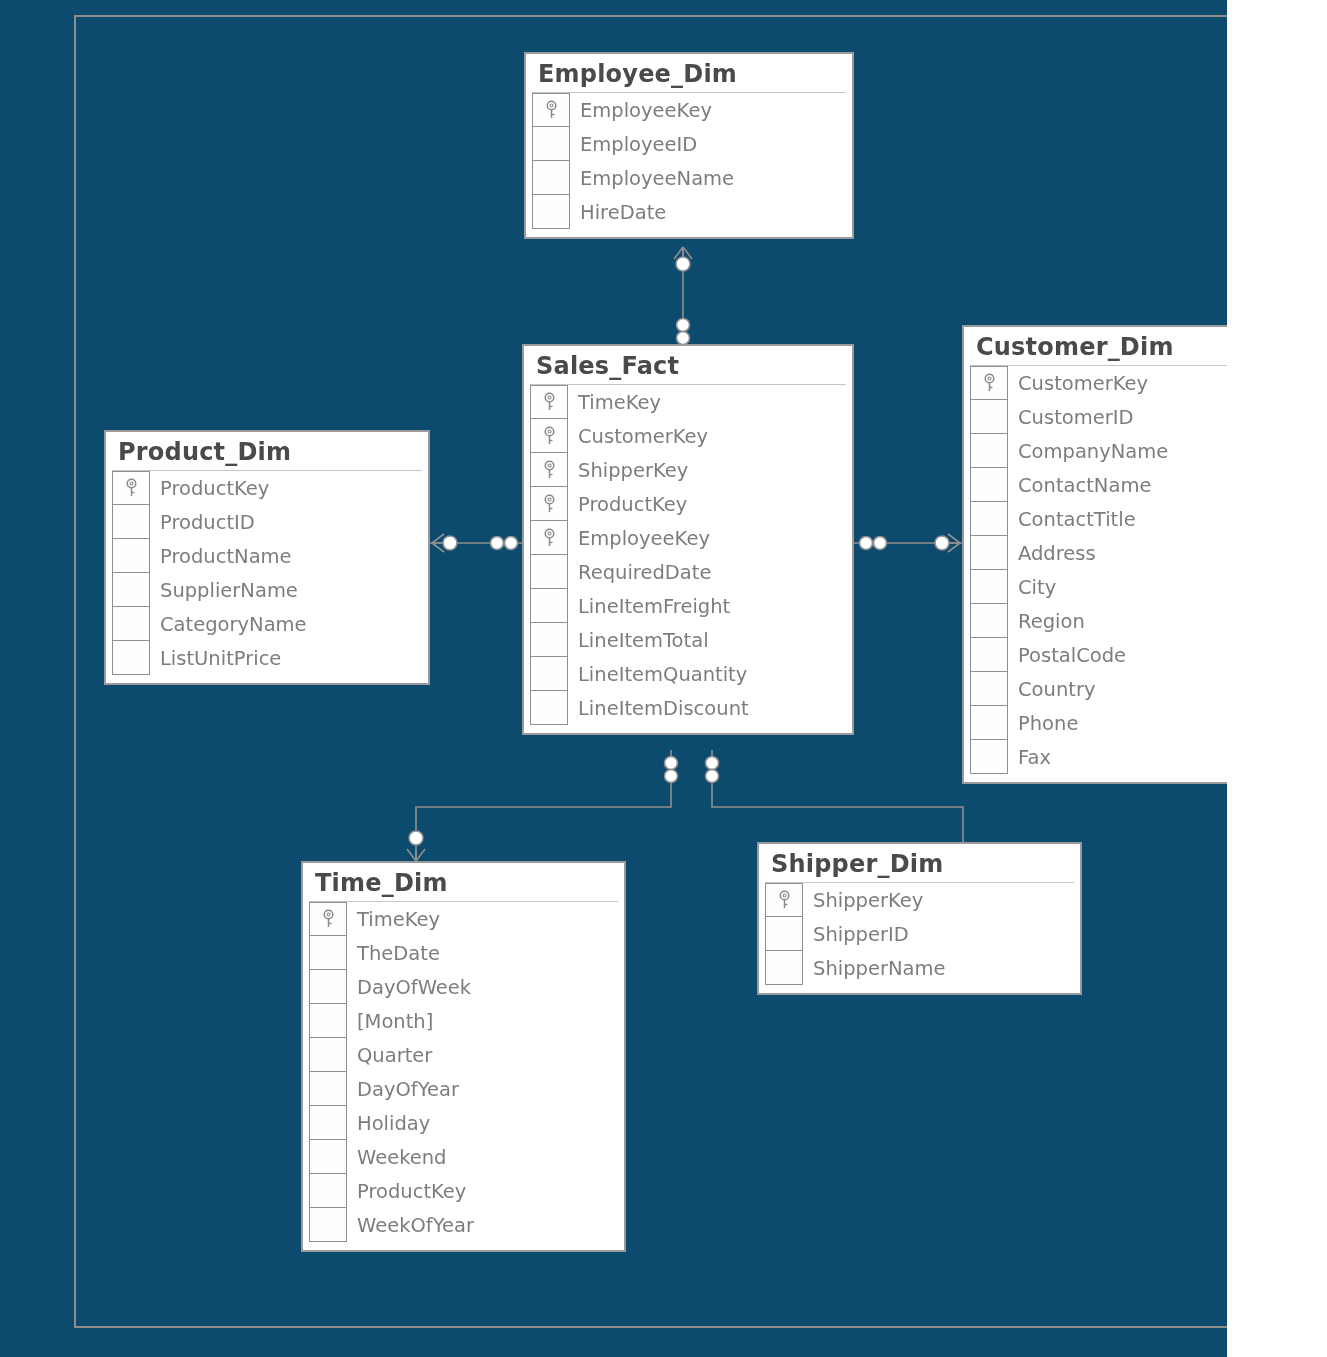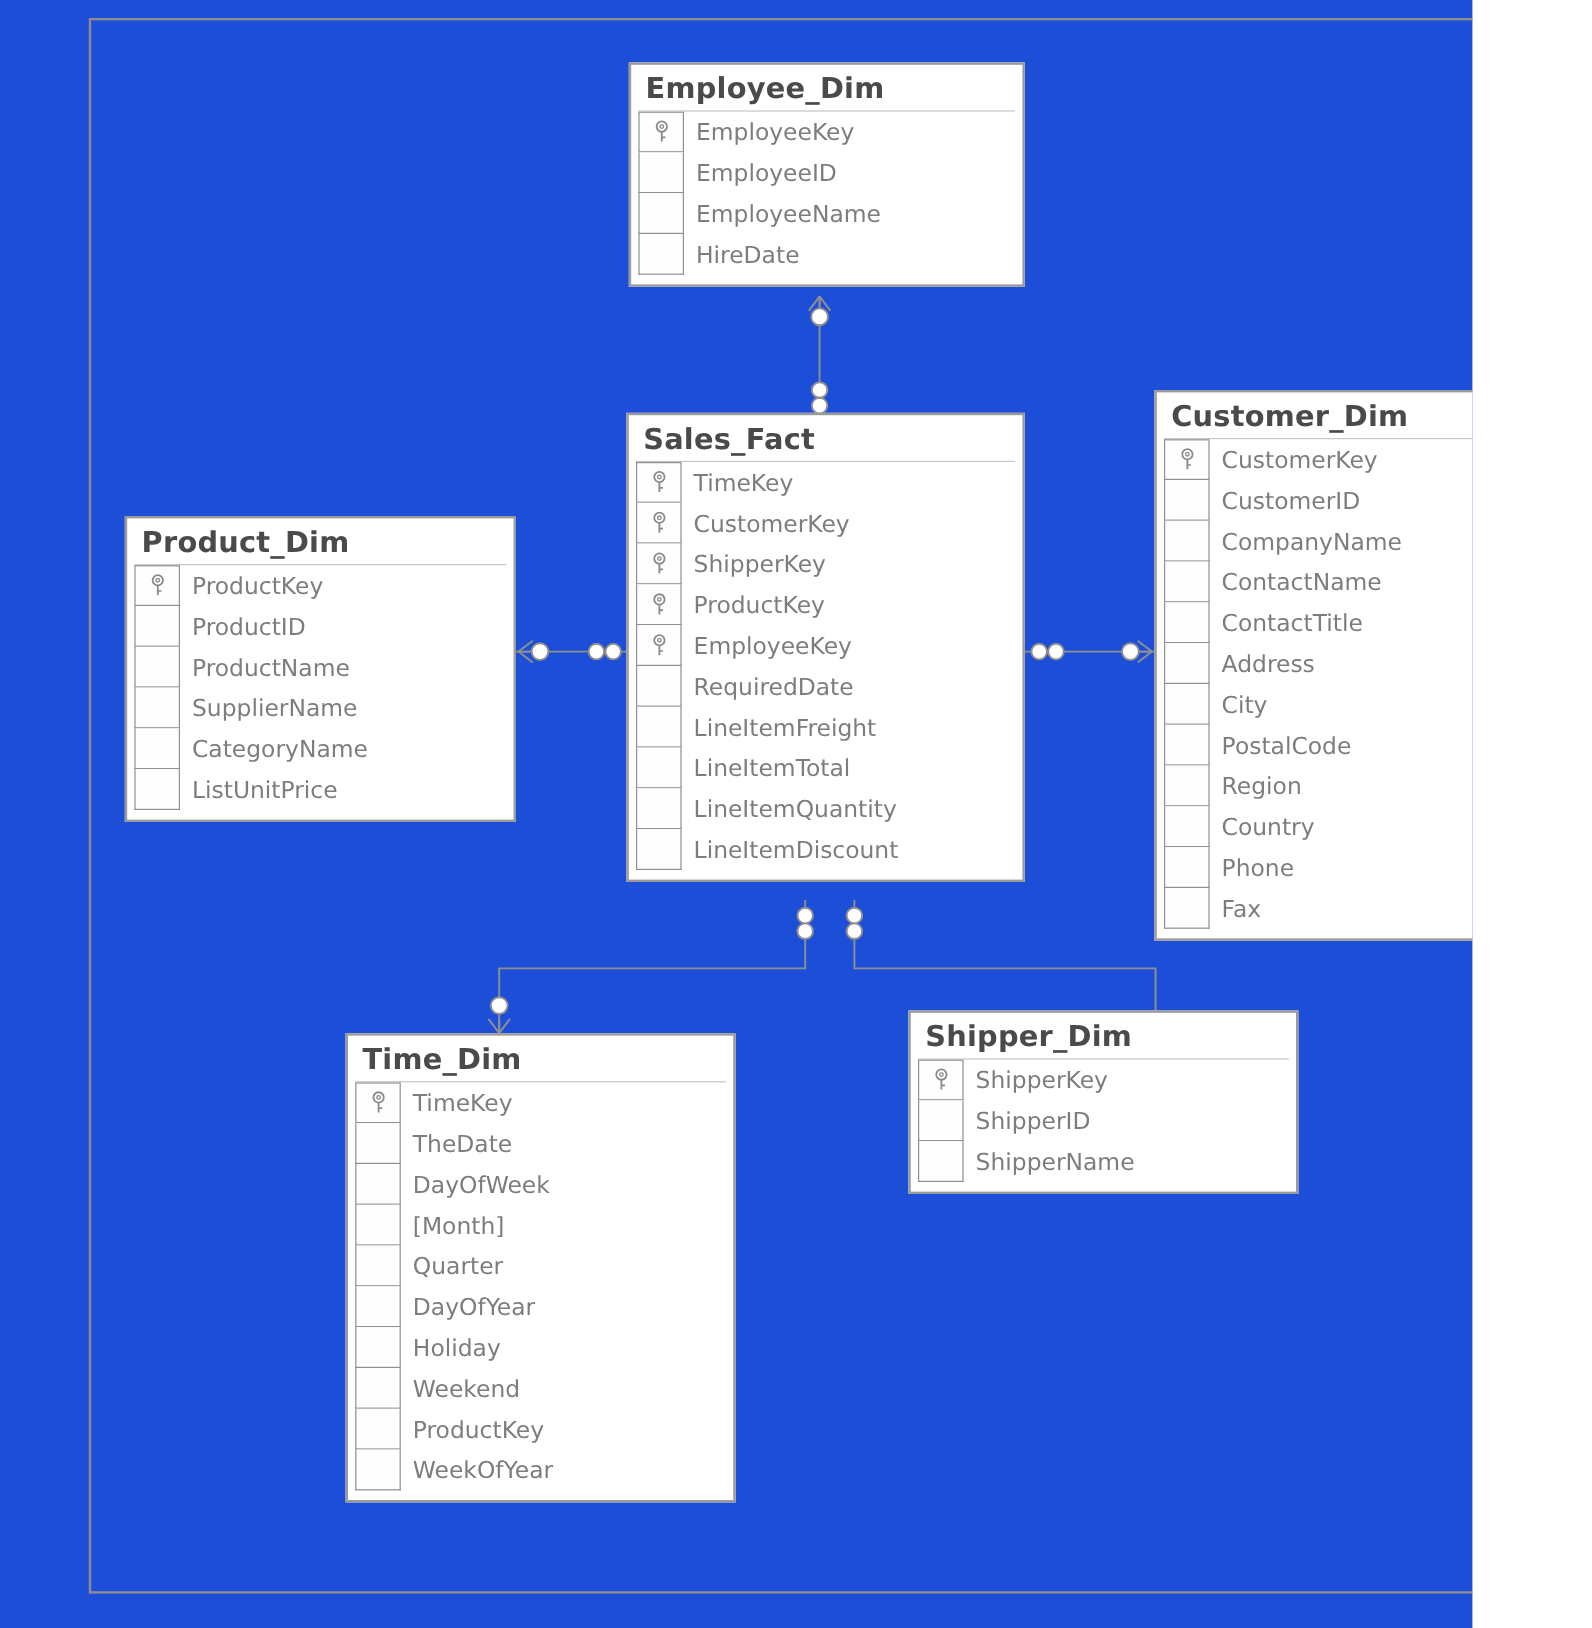--- a/index.html
+++ b/index.html
@@ -7,21 +7,21 @@
     padding: 0;
     background: #ffffff;
   }
   body {
     font-family: "DejaVu Sans", sans-serif;
   }
   #canvas {
     position: relative;
     width: 1227px;
     height: 1357px;
-    background: #1d4ed8;
+    background: #0c4a6e;
     overflow: hidden;
   }
   
   #diagram-frame {
     position: absolute;
     left: 74px;
     top: 15px;
     width: 1246px;
     height: 1313px;
     border: 2px solid #8d8d8d;
@@ -303,25 +303,25 @@
           <li class="attr-row">
             <div class="attr-keybox"></div>
             <div class="attr-name">Address</div>
           </li>
           <li class="attr-row">
             <div class="attr-keybox"></div>
             <div class="attr-name">City</div>
           </li>
           <li class="attr-row">
             <div class="attr-keybox"></div>
+            <div class="attr-name">Region</div>
+          </li>
+          <li class="attr-row">
+            <div class="attr-keybox"></div>
             <div class="attr-name">PostalCode</div>
-          </li>
-          <li class="attr-row">
-            <div class="attr-keybox"></div>
-            <div class="attr-name">Region</div>
           </li>
           <li class="attr-row">
             <div class="attr-keybox"></div>
             <div class="attr-name">Country</div>
           </li>
           <li class="attr-row">
             <div class="attr-keybox"></div>
             <div class="attr-name">Phone</div>
           </li>
           <li class="attr-row">
@@ -362,21 +362,21 @@
             <div class="attr-keybox"></div>
             <div class="attr-name">CategoryName</div>
           </li>
           <li class="attr-row">
             <div class="attr-keybox"></div>
             <div class="attr-name">ListUnitPrice</div>
           </li>
         </ul>
         <div style="height: 8px;"></div>
       </div>
-      <div class="entity" style="left: 288px; top: 861px; width: 325px;">
+      <div class="entity" style="left: 301px; top: 861px; width: 325px;">
         <div class="entity-title">Time_Dim</div>
         <div class="entity-divider"></div>
         <ul class="attr-list">
           <li class="attr-row">
             <div class="attr-keybox">
               <svg viewBox="0 0 13 20" class="key-icon" aria-hidden="true">
                 <circle cx="6.5" cy="5.5" r="4.3" fill="none" stroke="#8a8a8a" stroke-width="1.5"></circle>
                 <circle cx="6.5" cy="5.5" r="1.5" fill="none" stroke="#8a8a8a" stroke-width="1.1"></circle>
                 <path d="M6.5,9.8 L6.5,18" stroke="#8a8a8a" stroke-width="1.5" fill="none"></path>
                 <path d="M6.5,14.5 L9.5,14.5" stroke="#8a8a8a" stroke-width="1.4" fill="none"></path>

